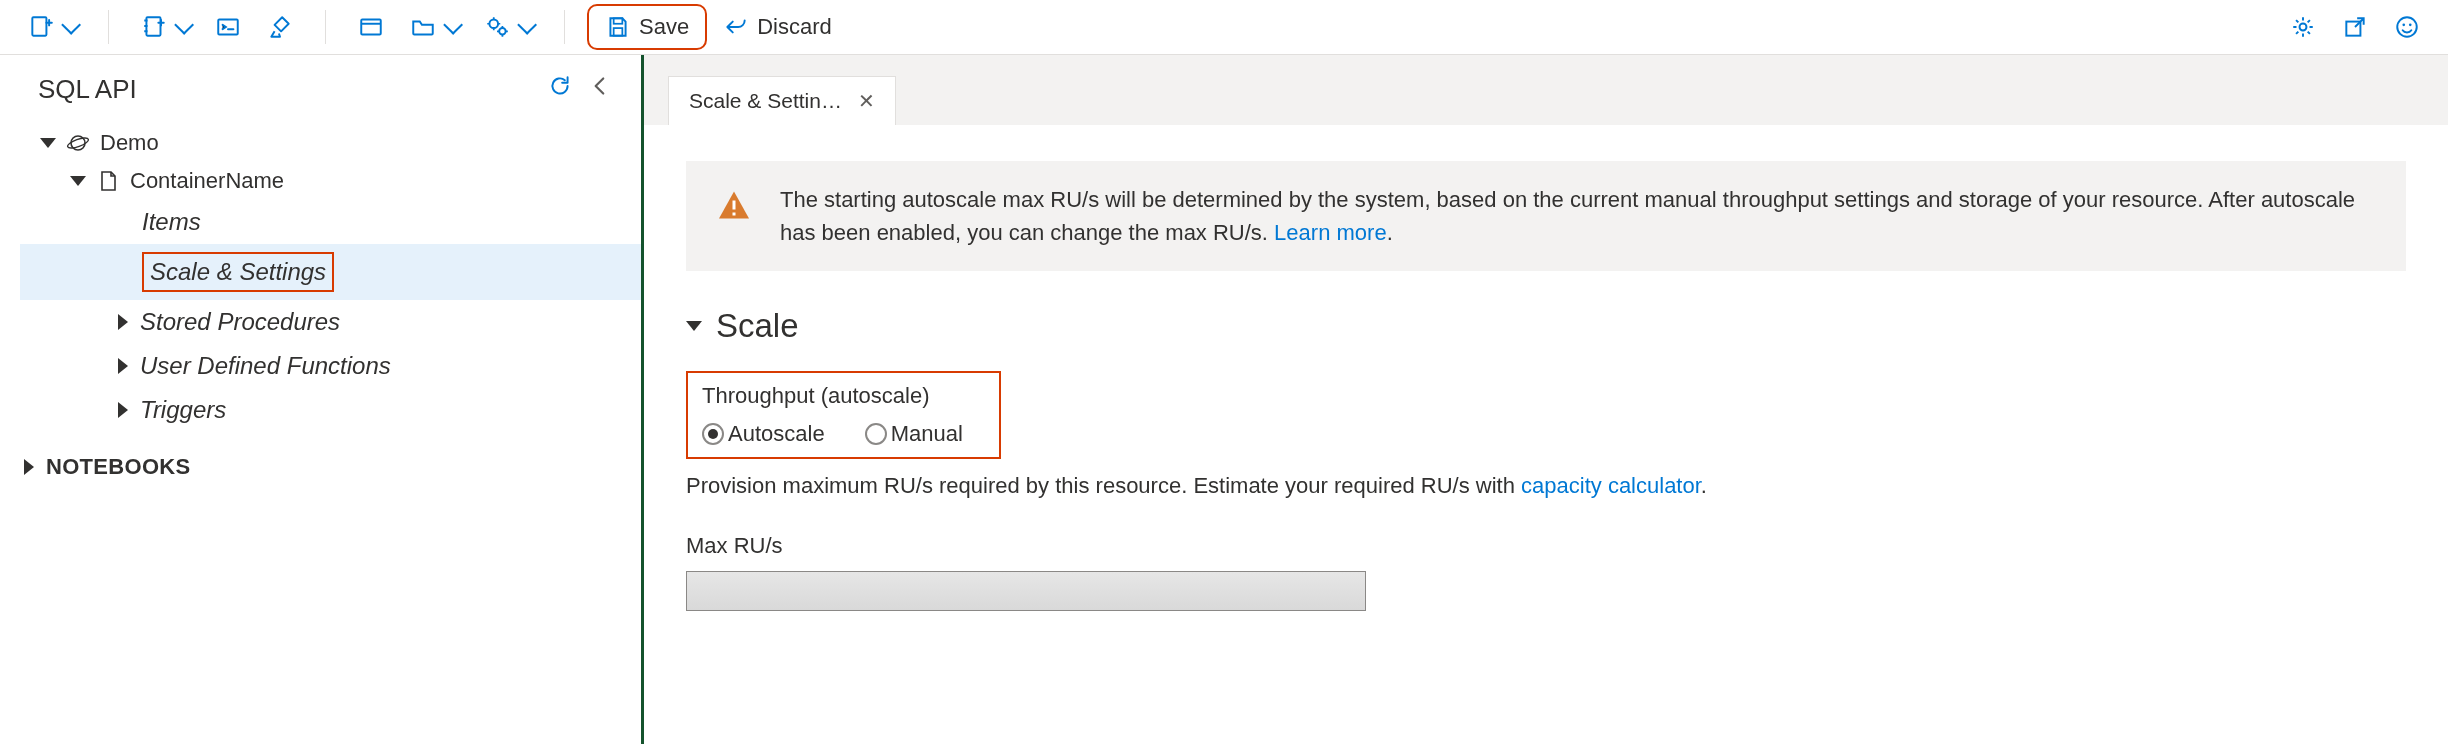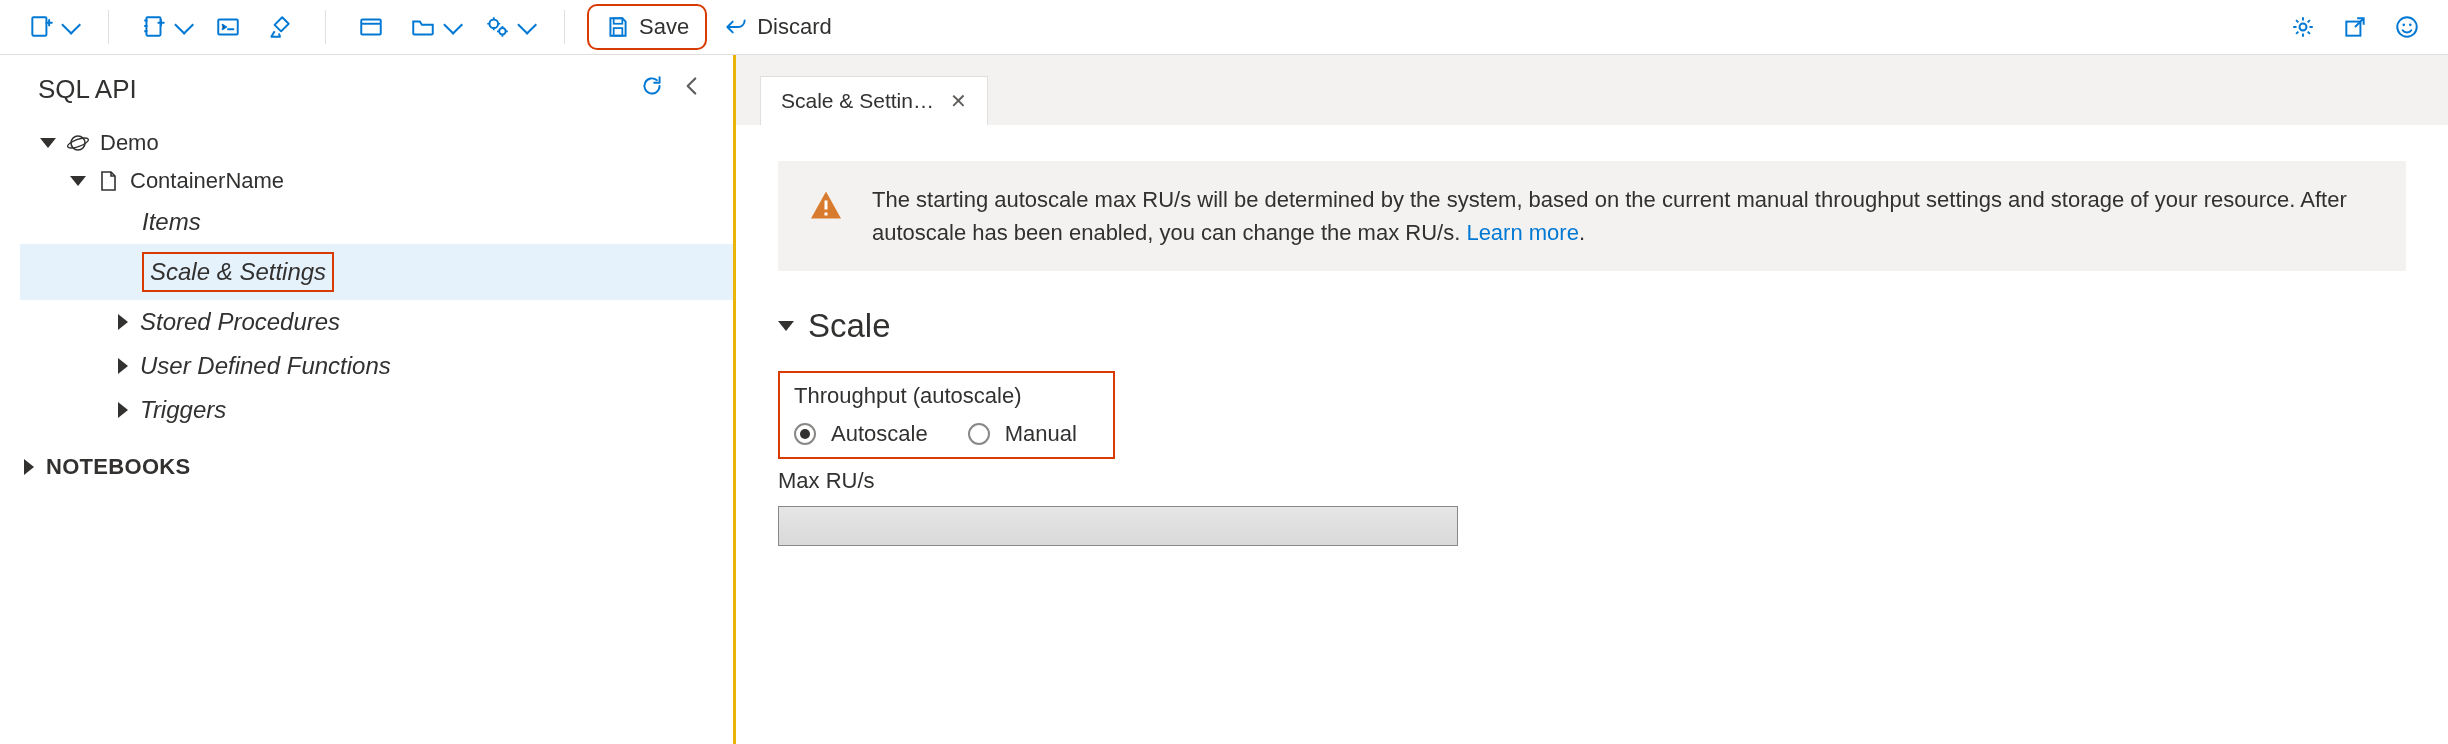--- a/index.html
+++ b/index.html
@@ -14,21 +14,21 @@
     .chev { display:inline-block; width:14px; height:14px; border-right:2px solid #0078d4; border-bottom:2px solid #0078d4; transform: rotate(45deg) translateY(-3px); }
     .save-highlight { border: 2px solid #d83b01; height: 46px; padding: 0 16px; }
     .save-highlight span.label { color: #323130; }
     .discard span.label { color: #323130; }
     .toolbar-spacer { flex: 1; }
     .label { font-size: 22px; }
 
     .body { display: flex; height: calc(100% - 55px); }
 
     
-    .sidebar { width: 736px; border-right: 3px solid #eab308; display:flex; flex-direction:column; }
+    .sidebar { width: 644px; border-right: 3px solid #14532d; display:flex; flex-direction:column; }
     .side-head { display:flex; align-items:center; padding: 18px 28px 18px 38px; font-size: 26px; }
     .side-head .title { flex:1; }
     .side-head .iconbtn { color:#0078d4; cursor:pointer; margin-left: 14px; }
     .side-head svg { width:26px; height:26px; }
 
     .tree { flex:1; overflow:auto; }
     .tree-section-hdr { display:flex; align-items:center; gap:12px; padding: 8px 0 8px 24px; font-weight:700; font-size:22px; letter-spacing:0.3px; }
     .tree-section-hdr .caret { width:0;height:0;border-left:8px solid transparent;border-right:8px solid transparent;border-top:10px solid #323130; }
     .tree-row { display:flex; align-items:center; gap:10px; padding: 6px 0 6px 0; font-size:22px; }
     .caret-down { width:0;height:0;border-left:8px solid transparent;border-right:8px solid transparent;border-top:10px solid #323130; display:inline-block;}
@@ -49,26 +49,26 @@
     .content { padding: 36px 42px; }
     .alert { background:#f3f2f1; display:flex; gap:28px; padding: 22px 30px; align-items:flex-start; font-size:22px; line-height:1.5; }
     .alert svg { width:36px; height:36px; flex:none; margin-top:4px; }
     .alert a { color:#0078d4; text-decoration:none; }
 
     .section { margin-top: 36px; }
     .section-hdr { display:flex; align-items:center; gap:14px; font-size:33px; }
     .throughput-box { border: 2px solid #d83b01; display:inline-block; padding: 10px 36px 10px 14px; margin-top: 26px; }
     .throughput-title { font-size:22px; }
     .radio-row { display:flex; align-items:center; gap:40px; margin-top:12px; }
-    .radio { display:flex; align-items:center; gap:15px; font-size:22px; cursor:pointer; }
+    .radio { display:flex; align-items:center; gap:4px; font-size:22px; cursor:pointer; }
     .radio .dot { width:22px; height:22px; border:2px solid #8a8886; border-radius:50%; display:flex; align-items:center; justify-content:center; }
     .radio.selected .dot::after { content:""; width:10px; height:10px; background:#323130; border-radius:50%; }
     .desc { margin-top: 14px; font-size:22px; }
     .desc a { color:#0078d4; text-decoration:none; }
-    .field-label { margin-top: 9px; font-size:22px; }
+    .field-label { margin-top: 34px; font-size:22px; }
     .numfield { margin-top: 12px; width: 680px; height: 40px; border:1px solid #8a8886; background: linear-gradient(#e6e6e6,#d9d9d9); }
     .icon-planet { width:24px; height:24px; }
   </style>
 </head>
 <body>
 
 <div class="toolbar">
   <div class="toolbar-group">
     <div class="tbtn">
       <svg viewBox="0 0 24 24">
@@ -265,19 +265,22 @@
               <span class="dot"></span>
               <span>Autoscale</span>
             </label>
             <label class="radio">
               <span class="dot"></span>
               <span>Manual</span>
             </label>
           </div>
         </div>
 
+        <div class="desc">
+          <span>Provision maximum RU/s required by this resource. Estimate your required RU/s with </span><a href="#">capacity calculator</a><span>.</span>
+        </div>
 
         <div class="field-label">Max RU/s</div>
         <div class="numfield"></div>
       </div>
     </div>
   </div>
 </div>
 
 </body></html>

